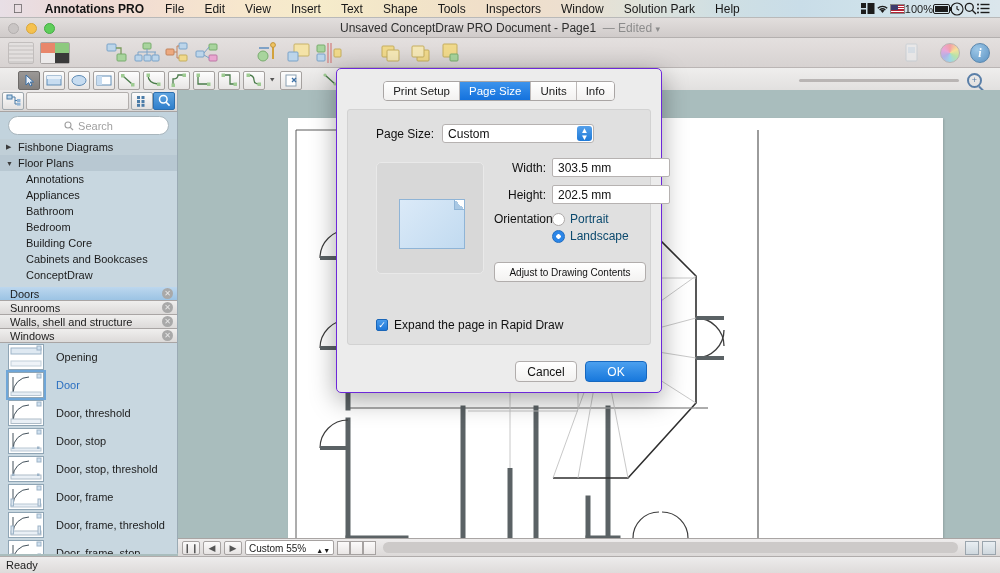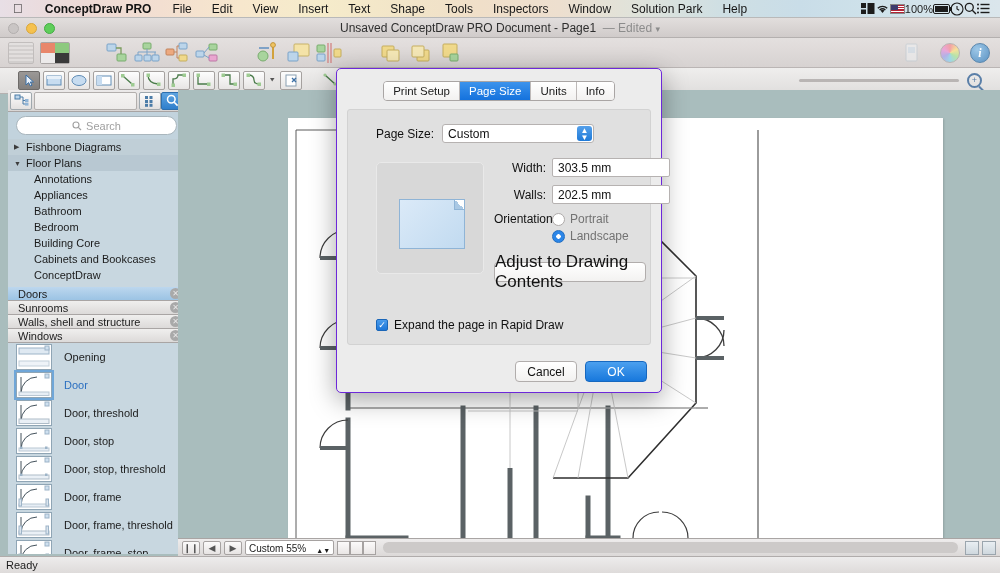--- a/index.html
+++ b/index.html
@@ -88,21 +88,21 @@
   .t2.sel { background: linear-gradient(180deg,#9b9896,#83807e); border-color:#6e6b69; }
   .t2.flat { border: none; background: none; }
   .zoomslider { margin-left: auto; display: flex; align-items: center; padding-right: 18px; }
   .zs-track { width: 160px; height: 3px; background:#b9b5b4; border-radius:2px; }
   .zs-mag { margin-left: 8px; width: 15px; height: 15px; border: 2px solid #5a7fa8; border-radius: 50%;
             position: relative; color:#5a7fa8; font-size:9px; text-align:center; line-height:11px; }
   .zs-mag::after { content:''; position:absolute; right:-5px; bottom:-4px; width:7px; height:2px;
             background:#5a7fa8; transform: rotate(45deg); }
 
   
-  .sidebar { position: absolute; top: 90px; left: 8px; width: 178px; height: 463px;
+  .sidebar { position: absolute; top: 90px; left: 0; width: 178px; height: 463px;
              background: #c2d3dd; border-right: 1px solid #9aaab4; }
   .sb-head { height: 22px; background: linear-gradient(180deg,#eceaea,#d9d6d5);
              border-bottom: 1px solid #a8a4a3; display: flex; align-items: center; padding: 0 2px; }
   .sb-head-btn { width: 22px; height: 18px; border: 1px solid #9fa8ae; border-radius: 2px;
                  background: linear-gradient(180deg,#fcfcfc,#e3e1e0); display:flex;align-items:center;justify-content:center; }
   .sb-head-btn.blue { background: linear-gradient(180deg,#5fa4e0,#2f7fcc); border-color:#2d6fae; color:#fff; }
   .sb-head-bar { flex: 1; height: 18px; margin: 0 2px; border: 1px solid #b2aeac; border-radius: 2px;
                  background: linear-gradient(180deg,#f4f3f2,#eceae9); }
   .sb-search-wrap { padding: 4px 8px; background: #c2d3dd; }
   .sb-search { height: 19px; border-radius: 10px; background: #fff; border: 1px solid #a9b6bd;
@@ -175,41 +175,41 @@
   .fields { position: absolute; left: 146px; top: 48px; }
   .frow { display: flex; align-items: center; margin-bottom: 8px; }
   .frow .lbl { width: 52px; text-align: right; margin-right: 6px; }
   .tfield { width: 118px; height: 19px; background: #fff; border: 1px solid #b6b2b1; border-radius: 2px;
             font-size: 12px; color: #111; display: flex; align-items: center; padding-left: 5px; }
   .orow { display: flex; align-items: center; margin-top: 6px; }
   .orow .lbl { width: 52px; text-align: right; margin-right: 6px; }
   .radio { width: 13px; height: 13px; border-radius: 50%; background: #fff; border: 1px solid #aeaaa9;
            display: inline-block; margin-right: 5px; vertical-align: middle; }
   .radio.on { background: radial-gradient(circle at 50% 50%, #fff 0 2px, #2c86e8 2.5px 100%); border-color: #1f6cc0; }
-  .rlabel { font-size: 12px; color: #737373; }
+  .rlabel { font-size: 12px; color: #0c4a6e; }
   .adjbtn { position: absolute; left: 146px; top: 152px; width: 152px; height: 20px; background: linear-gradient(180deg,#fff,#f3f2f1);
-            border: 1px solid #b1adac; border-radius: 4px; font-size: 17px; color: #111;
+            border: 1px solid #b1adac; border-radius: 4px; font-size: 10px; color: #111;
             display: flex; align-items: center; justify-content: center; }
   .chkrow { position: absolute; left: 28px; bottom: 12px; display: flex; align-items: center; gap: 6px; }
   .chk { width: 12px; height: 12px; border-radius: 2px; background: linear-gradient(180deg,#4a9cec,#1d76d8);
          border: 1px solid #1a66b8; color: #fff; font-size: 9px; line-height: 10px; text-align: center; }
   .dlg-footer { position: absolute; right: 14px; bottom: 10px; display: flex; gap: 8px; }
   .btn { height: 21px; min-width: 62px; border-radius: 4px; font-size: 12px;
          display: flex; align-items: center; justify-content: center; }
   .btn.cancel { background: linear-gradient(180deg,#fff,#f2f1f0); border: 1px solid #b1adac; color: #111; }
   .btn.ok { background: linear-gradient(180deg,#4ba0ef,#1878dc); border: 1px solid #1768bf; color: #fff; }
 </style>
 </head>
 <body>
 
 <div class="screen">
 
   <div class="menubar">
     <div class="mb-apple"></div>
-    <div class="mb-app">ConceptDraw PRO</div>
+    <div class="mb-app">Annotations PRO</div>
     <div class="mb-item">File</div>
     <div class="mb-item">Edit</div>
     <div class="mb-item">View</div>
     <div class="mb-item">Insert</div>
     <div class="mb-item">Text</div>
     <div class="mb-item">Shape</div>
     <div class="mb-item">Tools</div>
     <div class="mb-item">Inspectors</div>
     <div class="mb-item">Window</div>
     <div class="mb-item">Solution Park</div>
@@ -796,21 +796,21 @@
       </div>
 
       <div class="fields">
         <div class="frow">
           <span class="lbl">Width:</span>
           <div class="tfield">
               <span>303.5 mm</span>
             </div>
         </div>
         <div class="frow">
-          <span class="lbl">Walls:</span>
+          <span class="lbl">Height:</span>
           <div class="tfield">
               <span>202.5 mm</span>
             </div>
         </div>
         <div class="orow">
           <span class="lbl">Orientation:</span>
           <span class="radio"></span>
           <span class="rlabel">Portrait</span>
         </div>
         <div class="orow" style="margin-top:3px">

